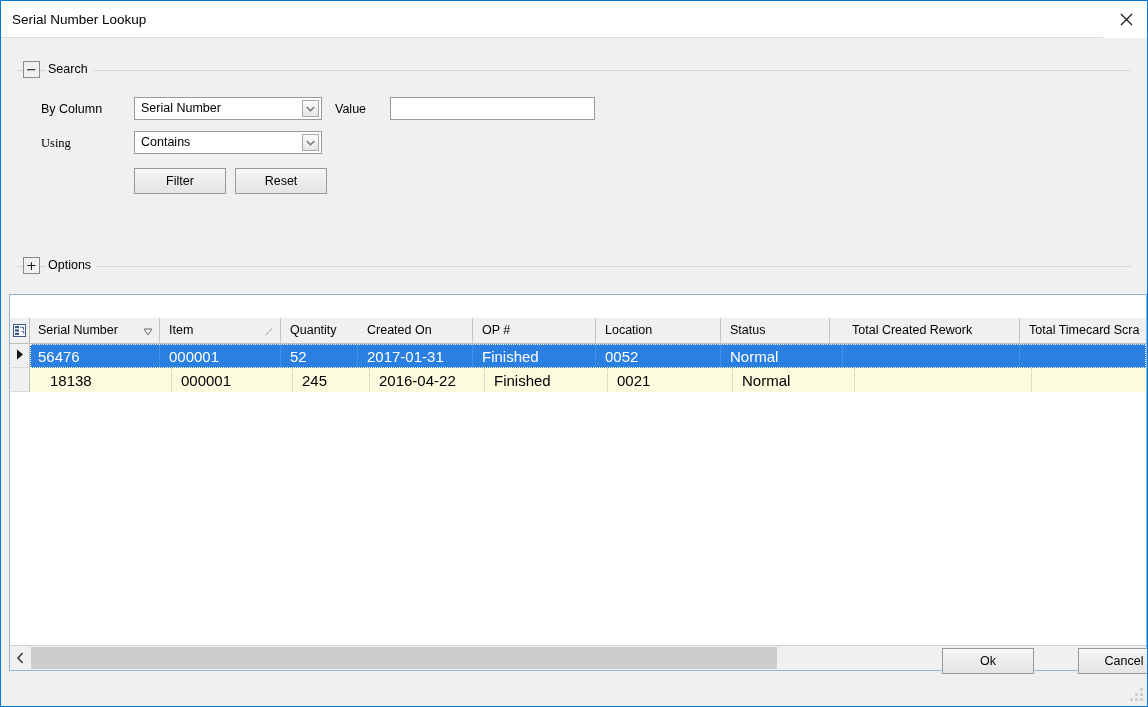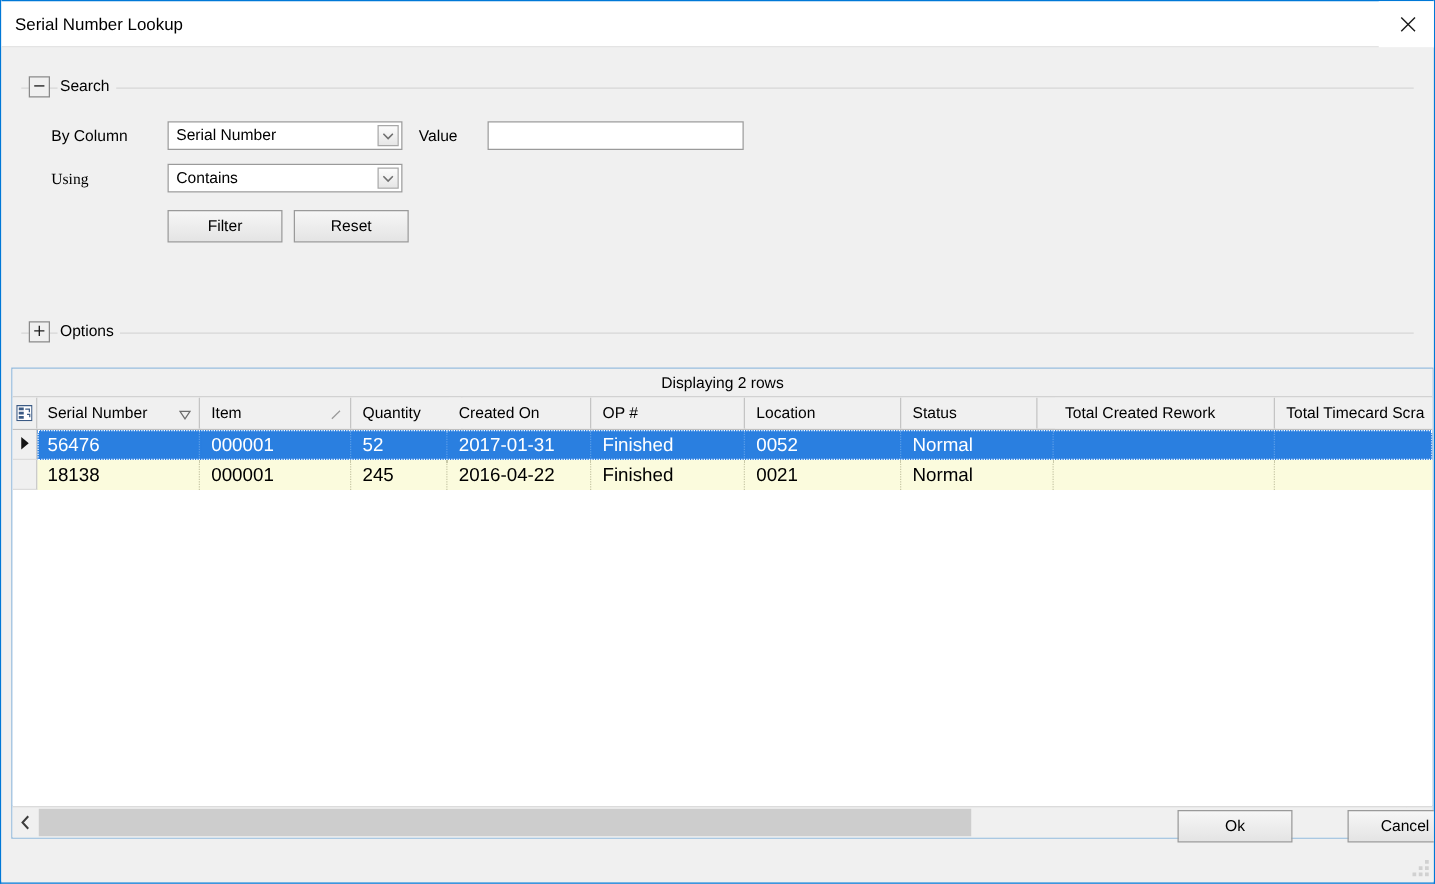--- a/index.html
+++ b/index.html
@@ -266,21 +266,21 @@
     border-right: 1px dotted #c9c9a8;
     cursor: default;
   }
   .cell .ctext {
     position: absolute;
     left: 8px; top: 4px;
     white-space: nowrap;
   }
   .row-selected .cell { background: #2a7fe0; color: #ffffff; border-right: 1px dotted #5a9de8; }
   .row-selected .rowbg { background: #2a7fe0; }
-  .row-normal   .cell { background: #fbfbdd; color: #000; }
+  .row-normal   .cell { background: #fbfbdd; color: #000; margin-left: 12px; }
   .row-normal   .rowbg { background: #fbfbdd; }
   .rowbg {
     position: absolute;
     left: 20px; top: 0;
     width: 1116px; height: 24px;
   }
   .row-selected .sel-outline {
     position: absolute;
     left: 20px; top: 0;
     width: 1116px; height: 24px;
@@ -404,21 +404,20 @@
     <div class="group-options">
       <div class="group-line"></div>
       <div class="grp-toggle">
         <span class="sign">+</span>
       </div>
       <div class="grp-label">Options</div>
     </div>
 
     <div class="grid-panel">
 
-      <div class="grid-caption">Displaying 2 rows</div>
 
       <div class="grid-header" id="grid-header">
         <div class="hdr-corner">
           <svg width="13" height="13" viewBox="0 0 13 13">
             <rect x="0.5" y="0.5" width="12" height="12" fill="#ffffff" stroke="#3b5a84" stroke-width="1"></rect>
             <rect x="2" y="2" width="4" height="2.2" fill="#3b5a84"></rect>
             <rect x="2" y="5.4" width="4" height="2.2" fill="#3b5a84"></rect>
             <rect x="2" y="8.8" width="4" height="2.2" fill="#3b5a84"></rect>
             <path d="M7.2 3.2 h3.3 v2.6" fill="none" stroke="#3b5a84" stroke-width="1"></path>
             <path d="M8.6 7.4 h2.2 v2.4" fill="none" stroke="#3b5a84" stroke-width="1"></path>

